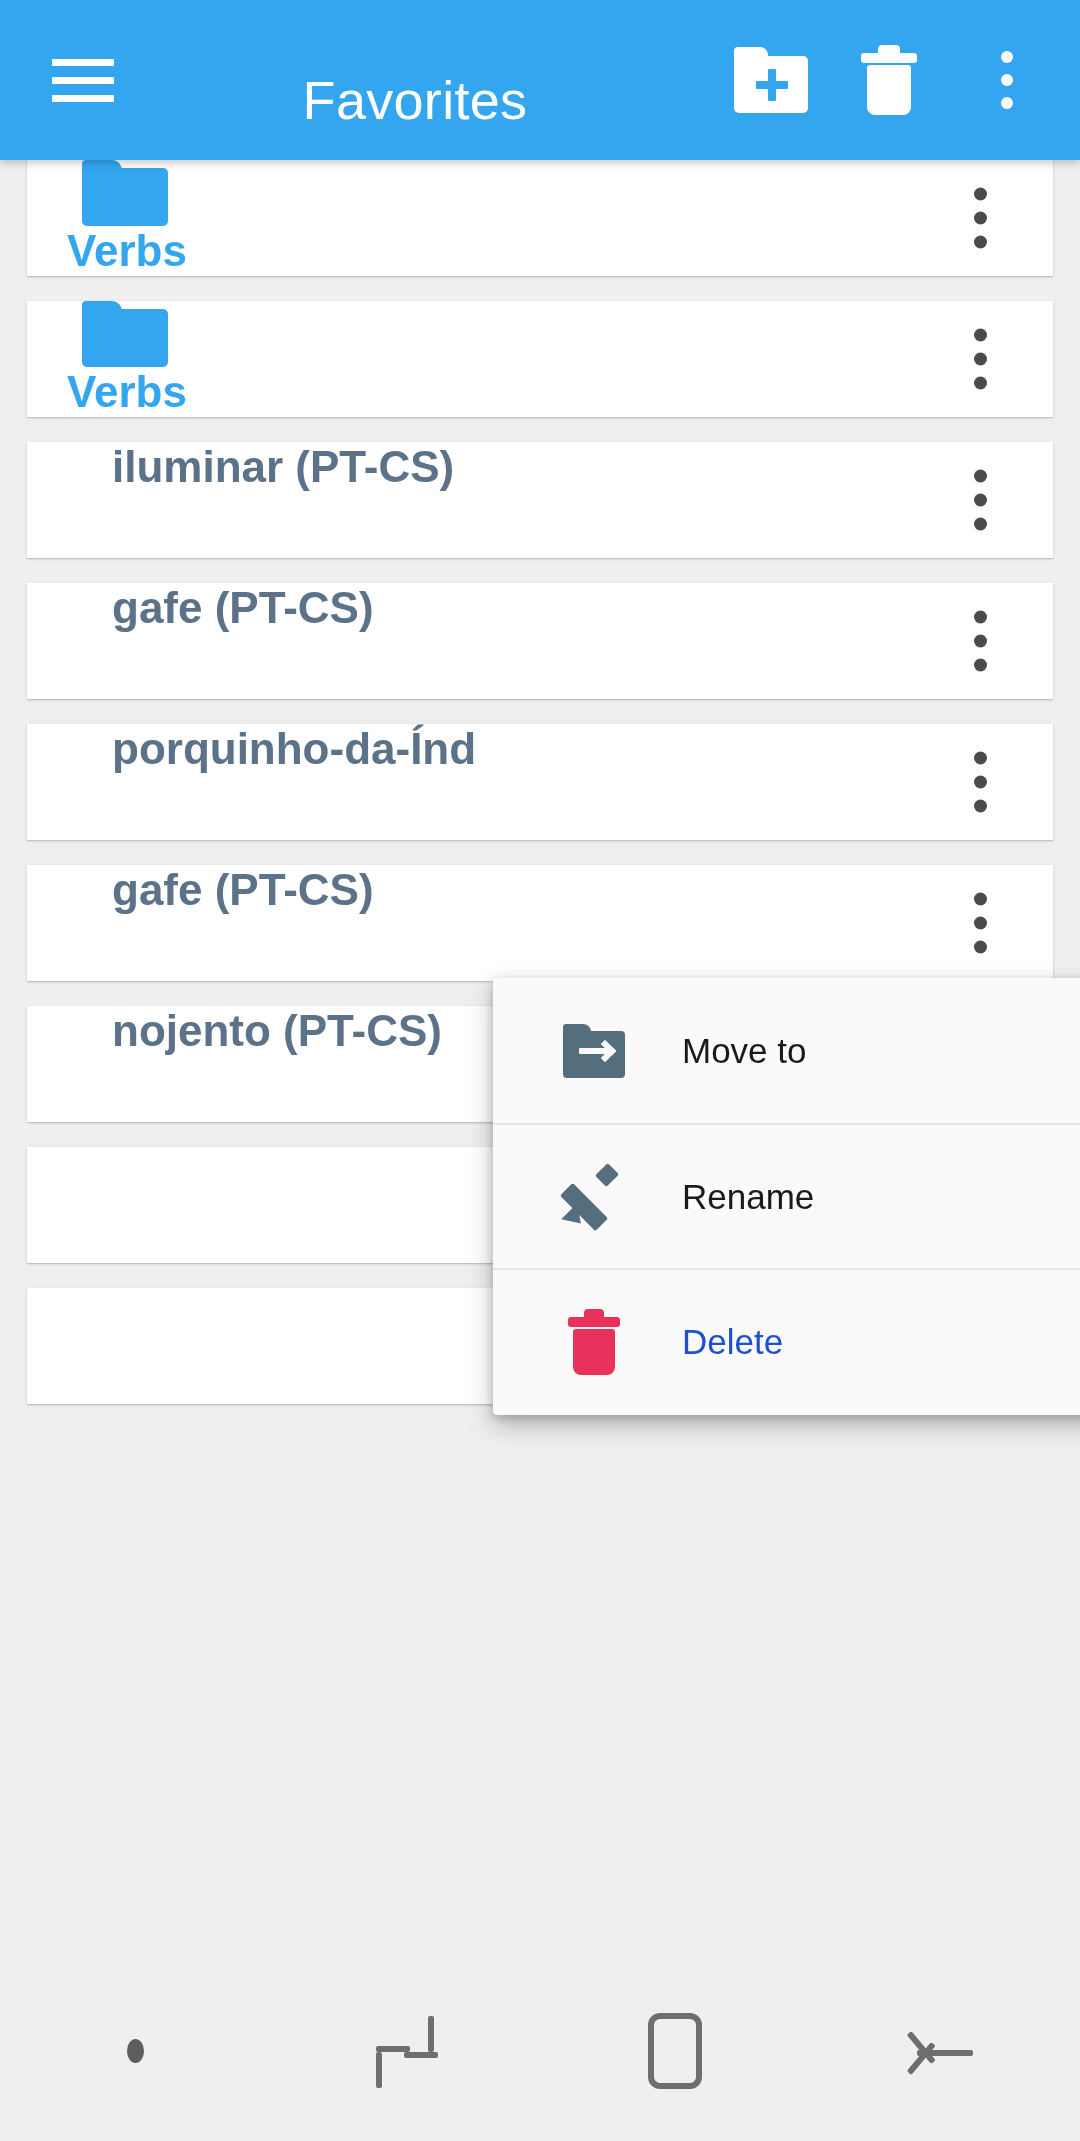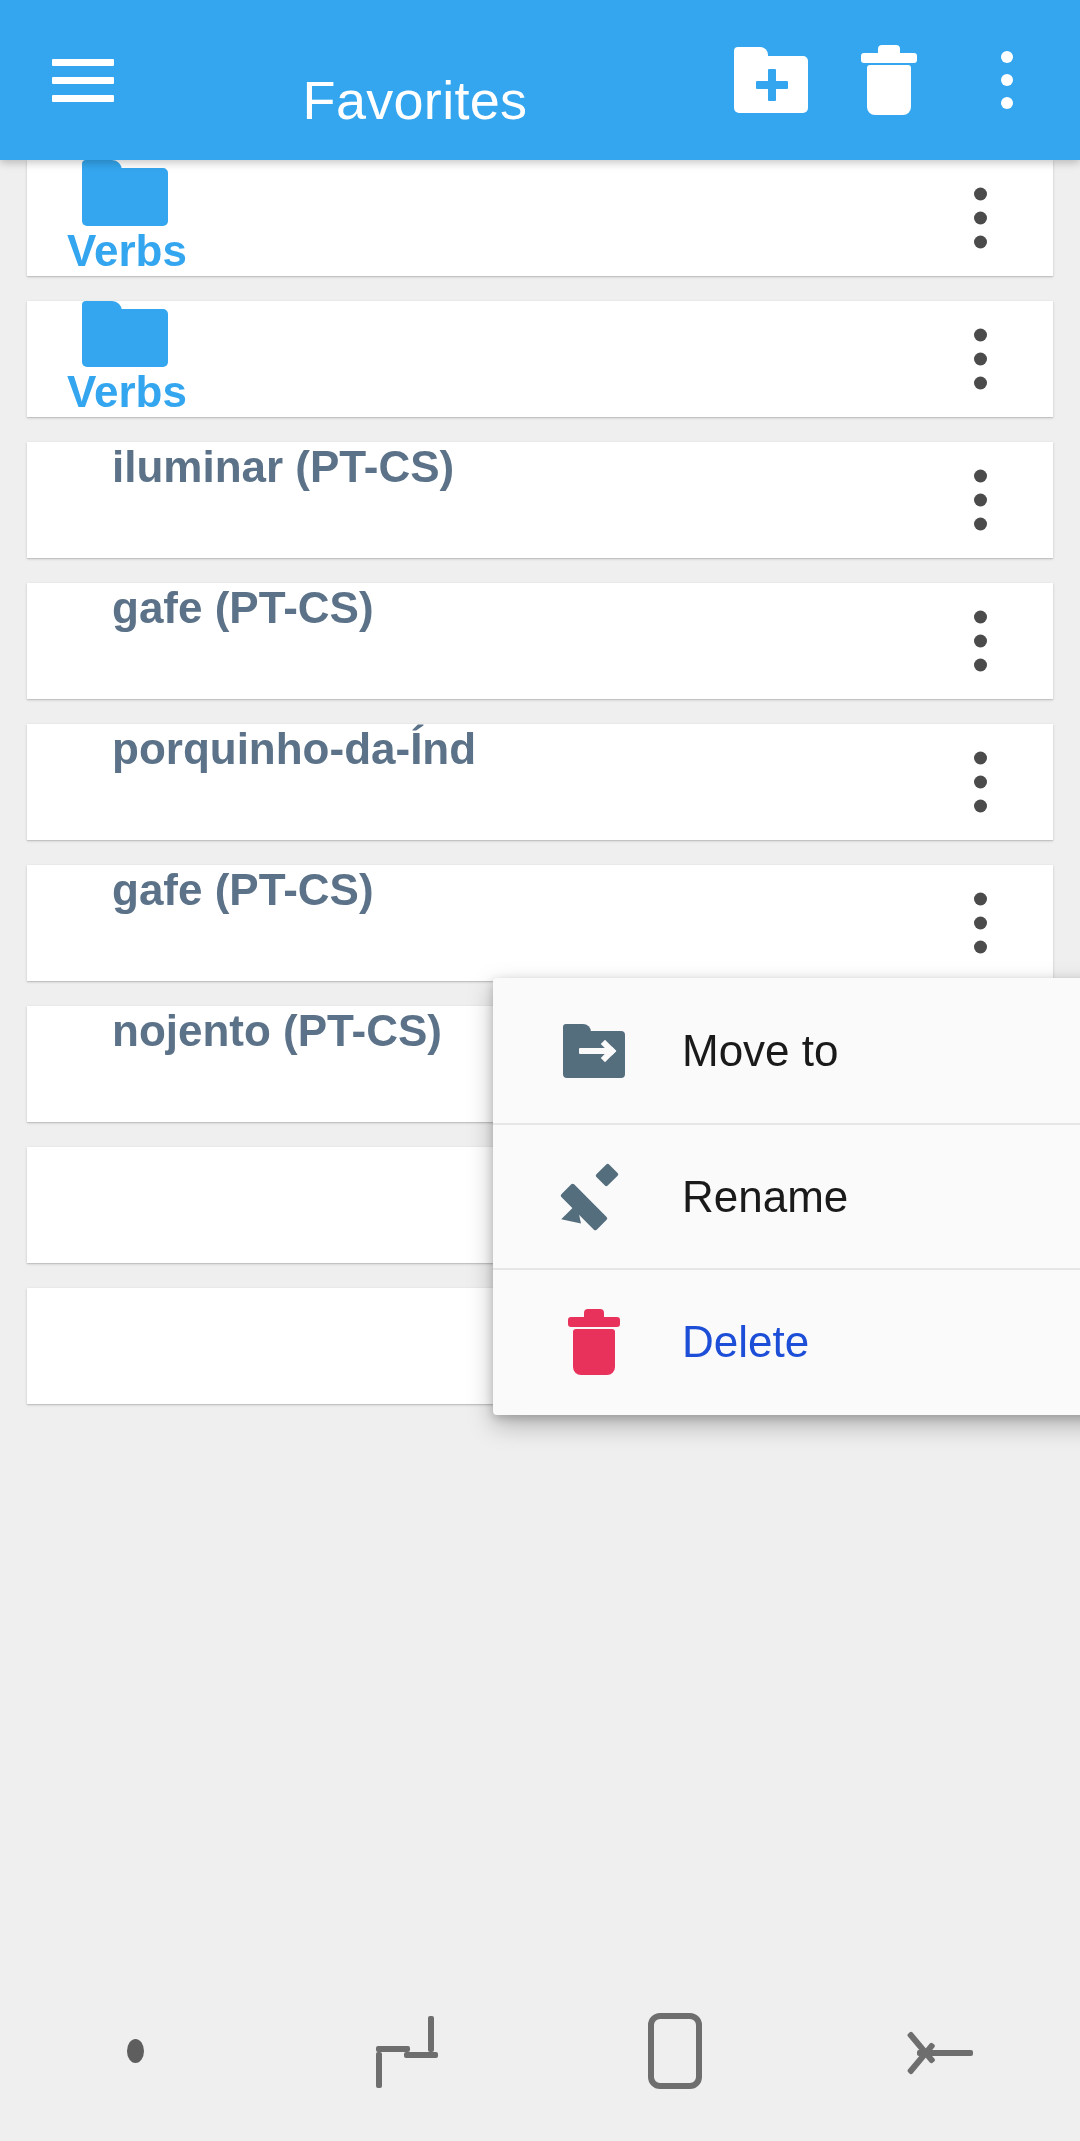--- a/index.html
+++ b/index.html
@@ -100,21 +100,21 @@
     background:#FAFAFA;
     border-radius:4px;
     box-shadow:0 10px 26px rgba(0,0,0,0.26), 0 3px 10px rgba(0,0,0,0.18);
     z-index:20; overflow:hidden;
   }
   .popup-item {
     position:relative; height:145px; display:flex; align-items:center; cursor:pointer;
   }
   .popup-item + .popup-item { border-top:2px solid #E6E6E6; }
   .popup-item .mi-ico { width:92px; margin-left:55px; display:flex; align-items:center; justify-content:center; flex:none; }
-  .popup-item .mi-label { margin-left:42px; font-size:44px; color:#1A1A1A; white-space:nowrap; }
+  .popup-item .mi-label { margin-left:42px; font-size:35px; color:#1A1A1A; white-space:nowrap; }
   .popup-item.danger .mi-label { color:#1d4ed8; }
 
   .ic-moveto { position:relative; width:62px; height:54px; }
   .ic-moveto .tab { position:absolute; left:0; top:0; width:28px; height:10px; background:#546E7E; border-radius:3px 8px 0 0; }
   .ic-moveto .body { position:absolute; left:0; top:7px; width:62px; height:47px; background:#546E7E; border-radius:2px 4px 4px 4px; }
   .ic-moveto .arr { position:absolute; left:16px; top:24px; width:30px; height:6px; background:#FAFAFA; border-radius:1px; }
   .ic-moveto .arrh {
     position:absolute; left:34px; top:19px; width:16px; height:16px;
     border-top:6px solid #FAFAFA; border-right:6px solid #FAFAFA;
     transform:rotate(45deg);

